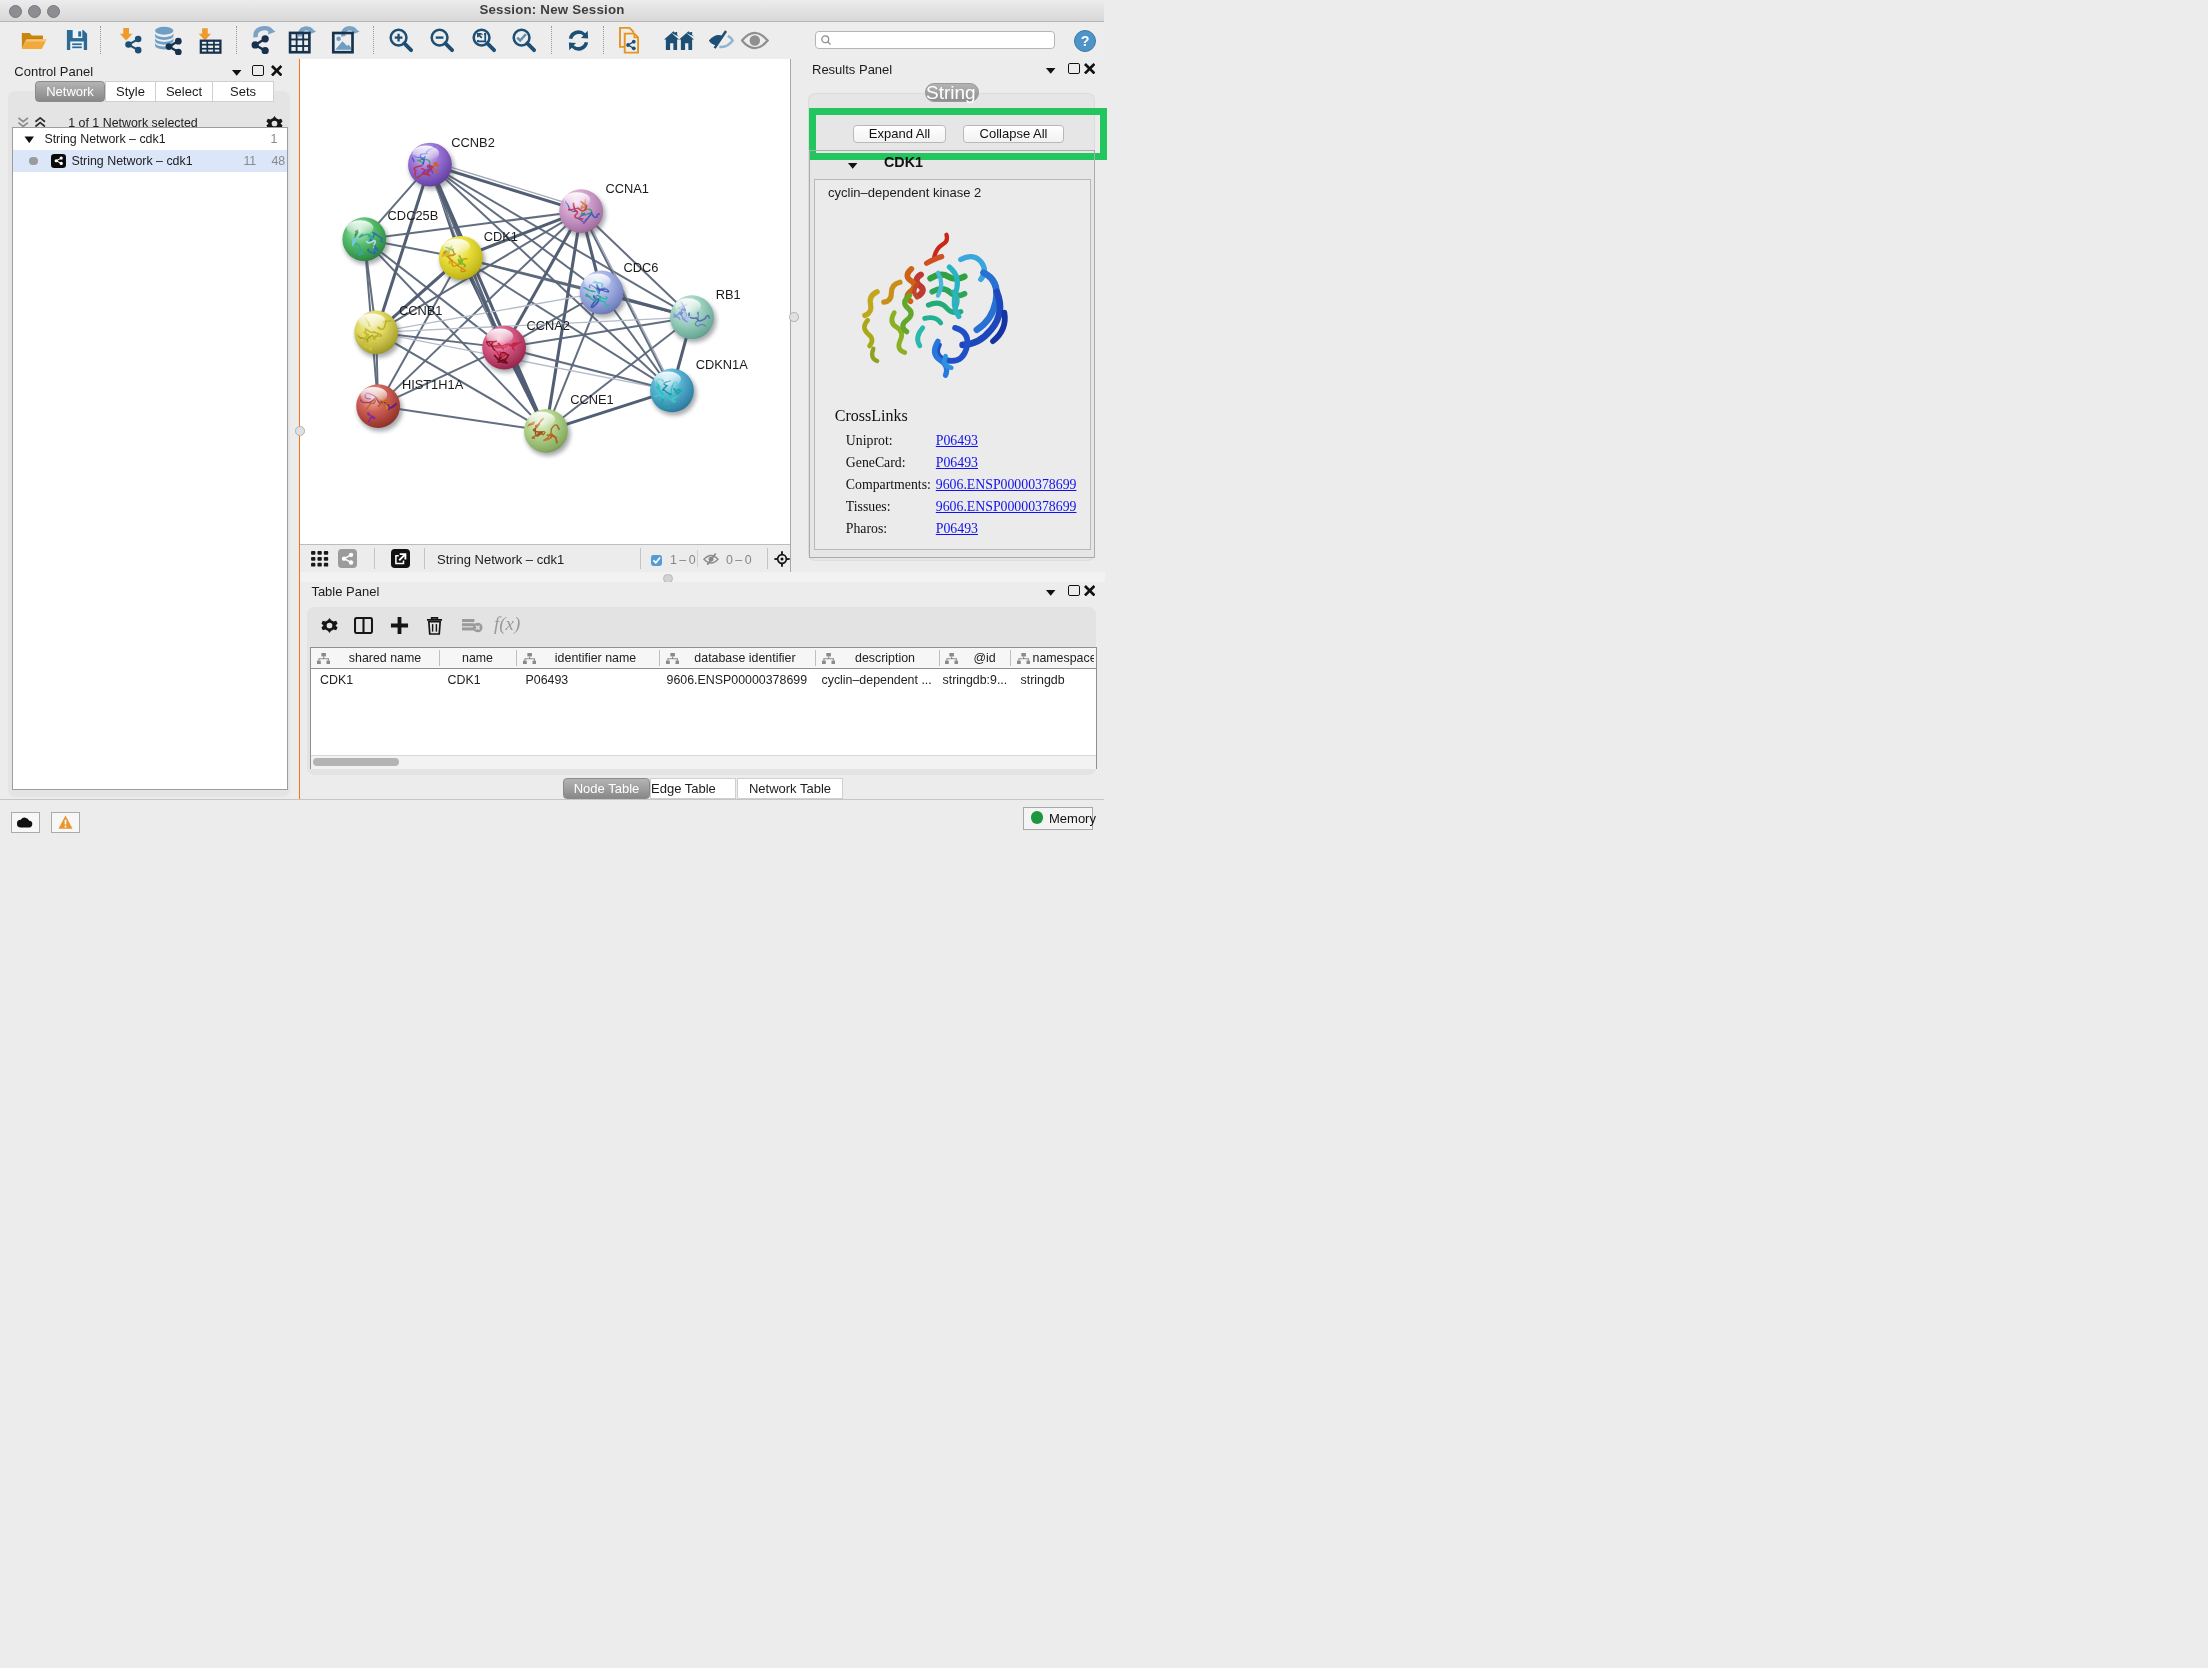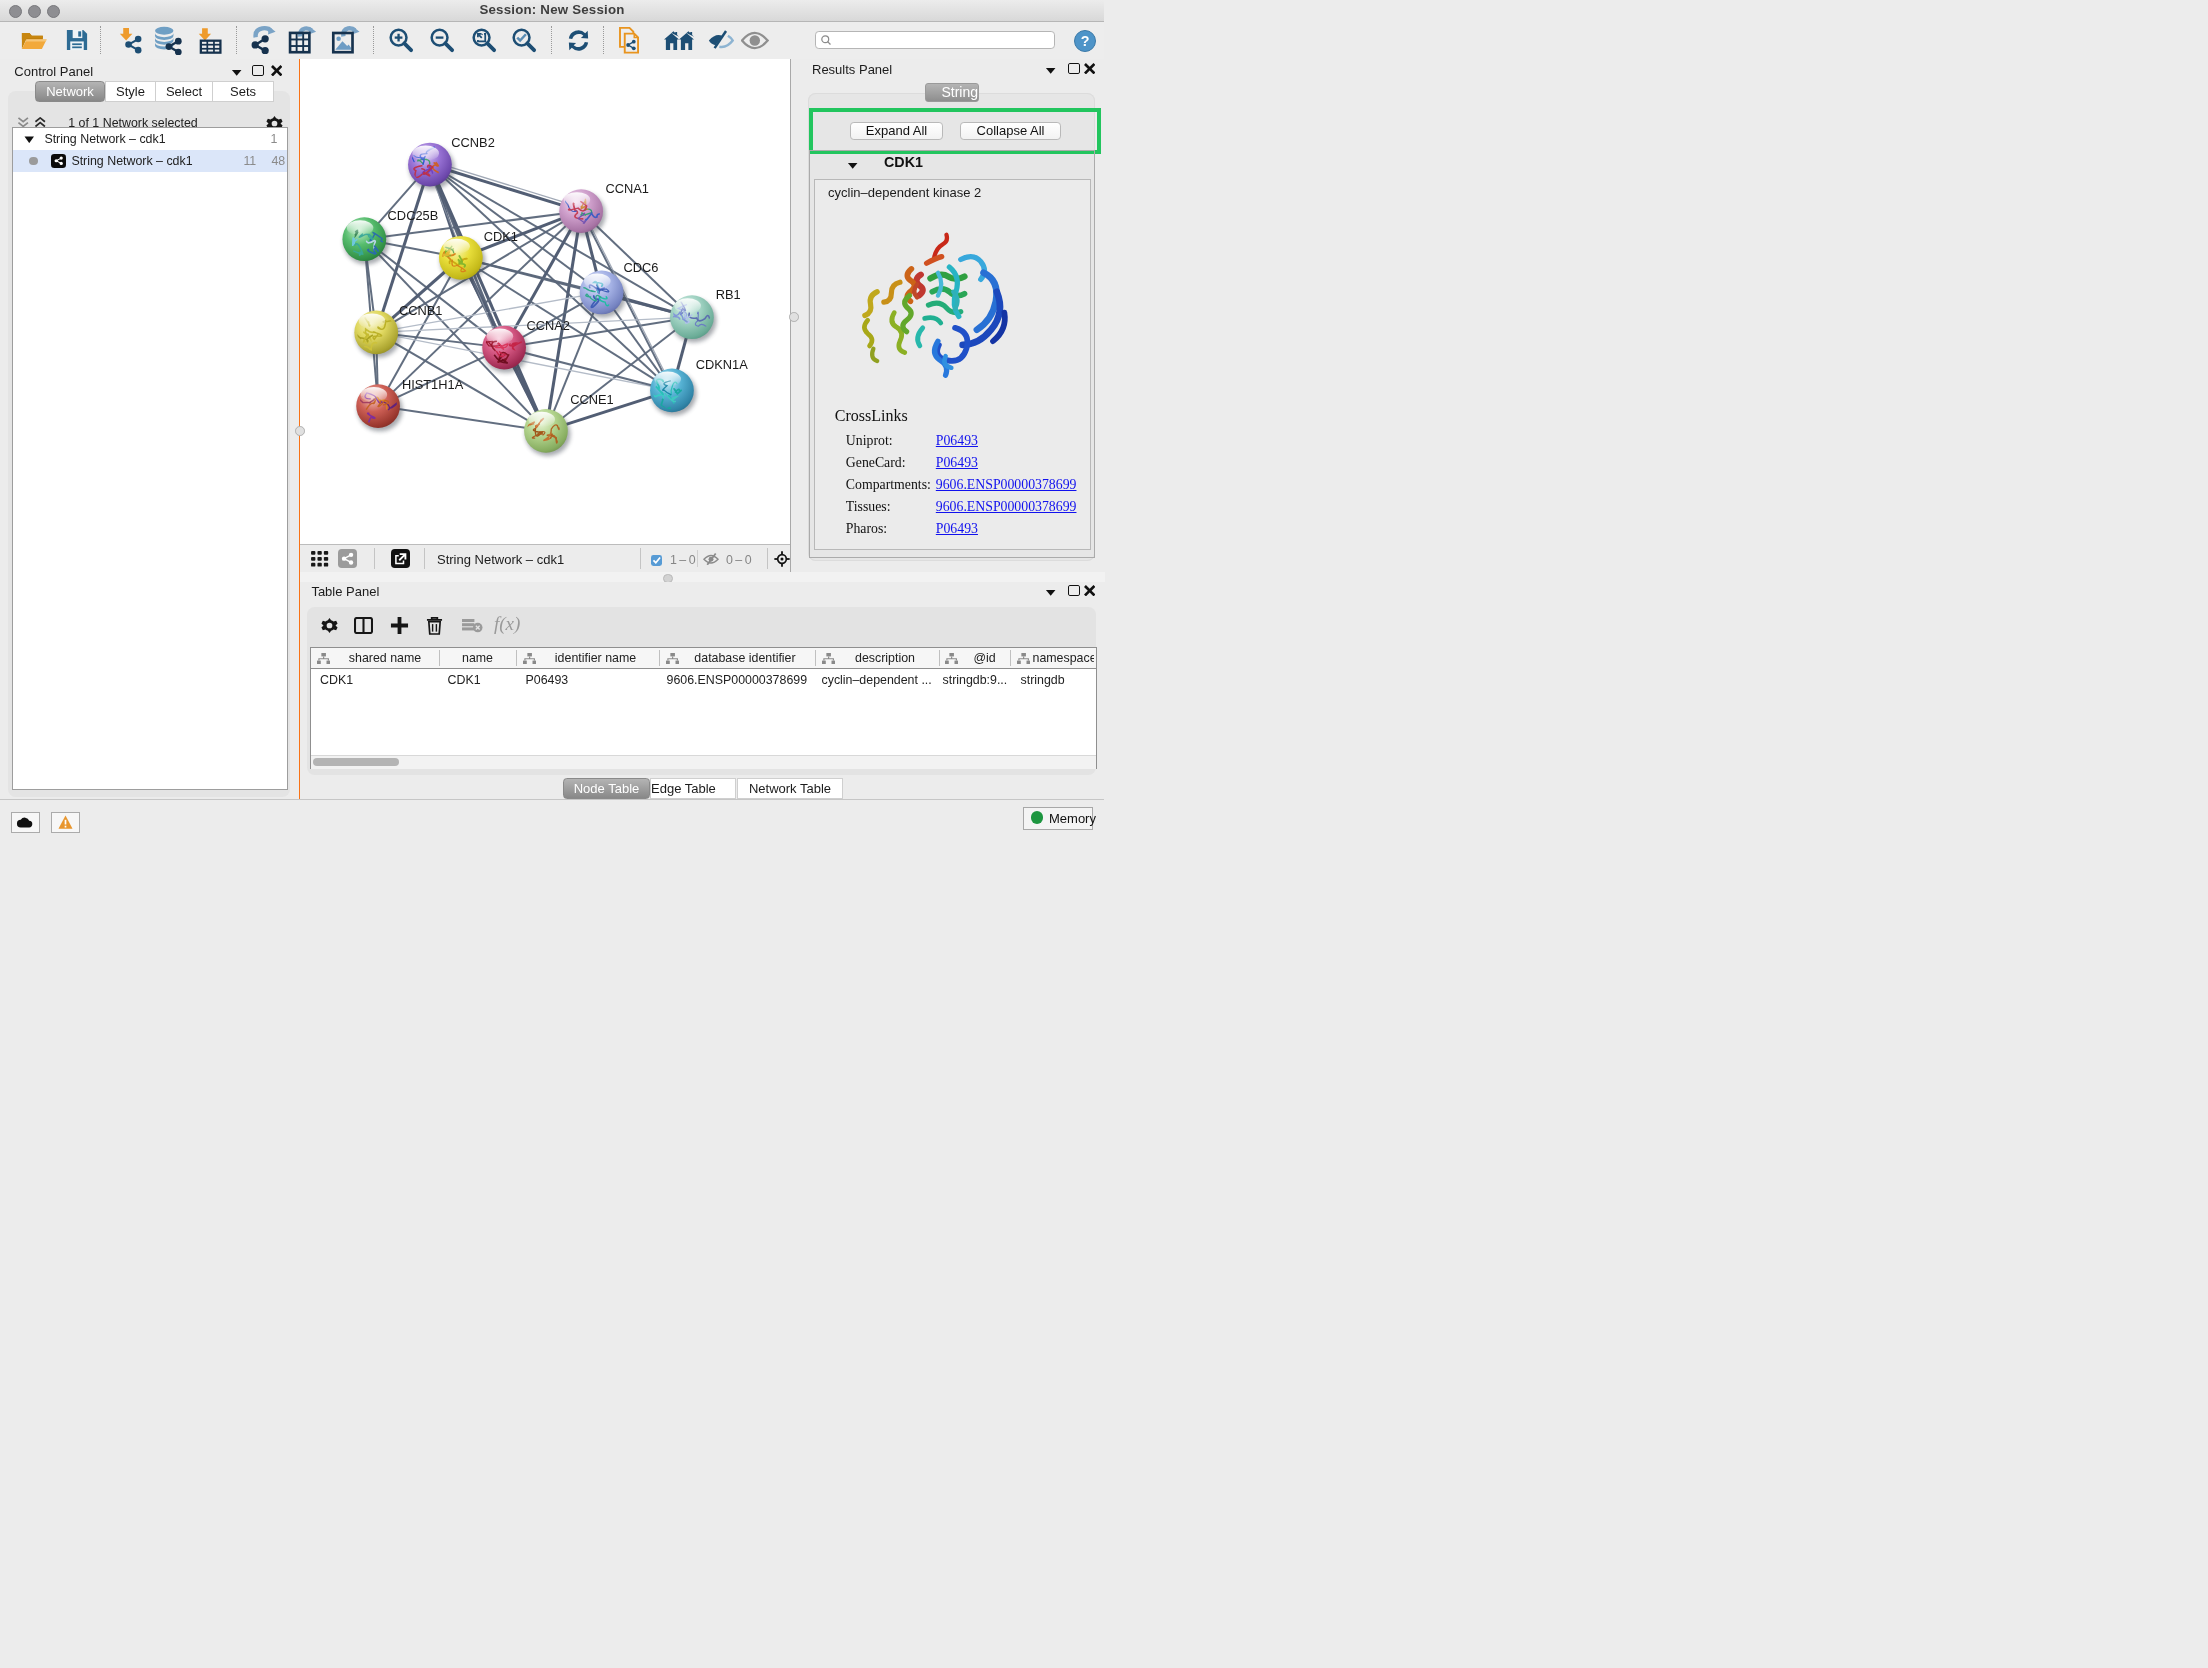--- a/index.html
+++ b/index.html
@@ -639,23 +639,23 @@
   <svg class="abs" style="left:254px;top:7.6px;" width="11.4" height="7.6" viewBox="0 0 12 8">
       <path d="M1 1 L11 1 L6 7 Z" fill="#111"></path>
     </svg>
   <div class="abs" style="left:277px;top:3.8px;width:9.5px;height:9.5px;border:1.4px solid #111;border-radius:1.9px;"></div>
   <svg class="abs" style="left:293px;top:3.8px;" width="11.4" height="11.4" viewBox="0 0 12 12">
       <path d="M2 0 L6 4 L10 0 L12 2 L8 6 L12 10 L10 12 L6 8 L2 12 L0 10 L4 6 L0 2 Z" fill="#111"></path>
     </svg>
 
   <div class="abs" style="left:17px;top:34px;width:287px;height:468px;background:#e6e6e6;border-radius:7.6px;box-shadow:0 0 0 1px #dcdcdc inset;"></div>
 
-  <div class="abs" style="left:134px;top:24px;width:52px;height:17px;background:linear-gradient(#b4b4b4,#8e8e8e);border:1px solid #9a9a9a;border-radius:3px;color:#fff;font-size:14px;text-align:right;line-height:17px;">String</div>
-
-  <div class="abs" style="left:18px;top:49px;width:284px;height:38px;border:4px solid #22c55e;">
+  <div class="abs" style="left:134px;top:24px;width:52px;height:17px;background:linear-gradient(#b4b4b4,#8e8e8e);border:1px solid #9a9a9a;border-radius:9px;color:#fff;font-size:19px;text-align:left;line-height:17px;">String</div>
+
+  <div class="abs" style="left:18px;top:49px;width:284px;height:38px;border:7px solid #22c55e;">
     <div class="abs btn" style="left:37px;top:9.5px;width:91px;height:16px;font-size:13px;line-height:16px;">Expand All</div>
     <div class="abs btn" style="left:147px;top:9.5px;width:99px;height:16px;font-size:13px;line-height:16px;">Collapse All</div>
   </div>
 
   <div class="abs" style="left:18px;top:91px;width:284px;height:406px;border:1px solid #ababab;">
     <svg class="abs" style="left:37px;top:10.5px;" width="11.4" height="7.6" viewBox="0 0 12 8">
         <path d="M1 1 L11 1 L6 7 Z" fill="#111"></path>
       </svg>
     <div class="abs" style="left:74px;top:2.9px;font-size:14.3px;font-weight:bold;color:#111;">CDK1</div>
     <div class="abs" style="left:3.8px;top:27.6px;width:275px;height:369px;border:1px solid #b8b8b8;background:#ebebeb;">

